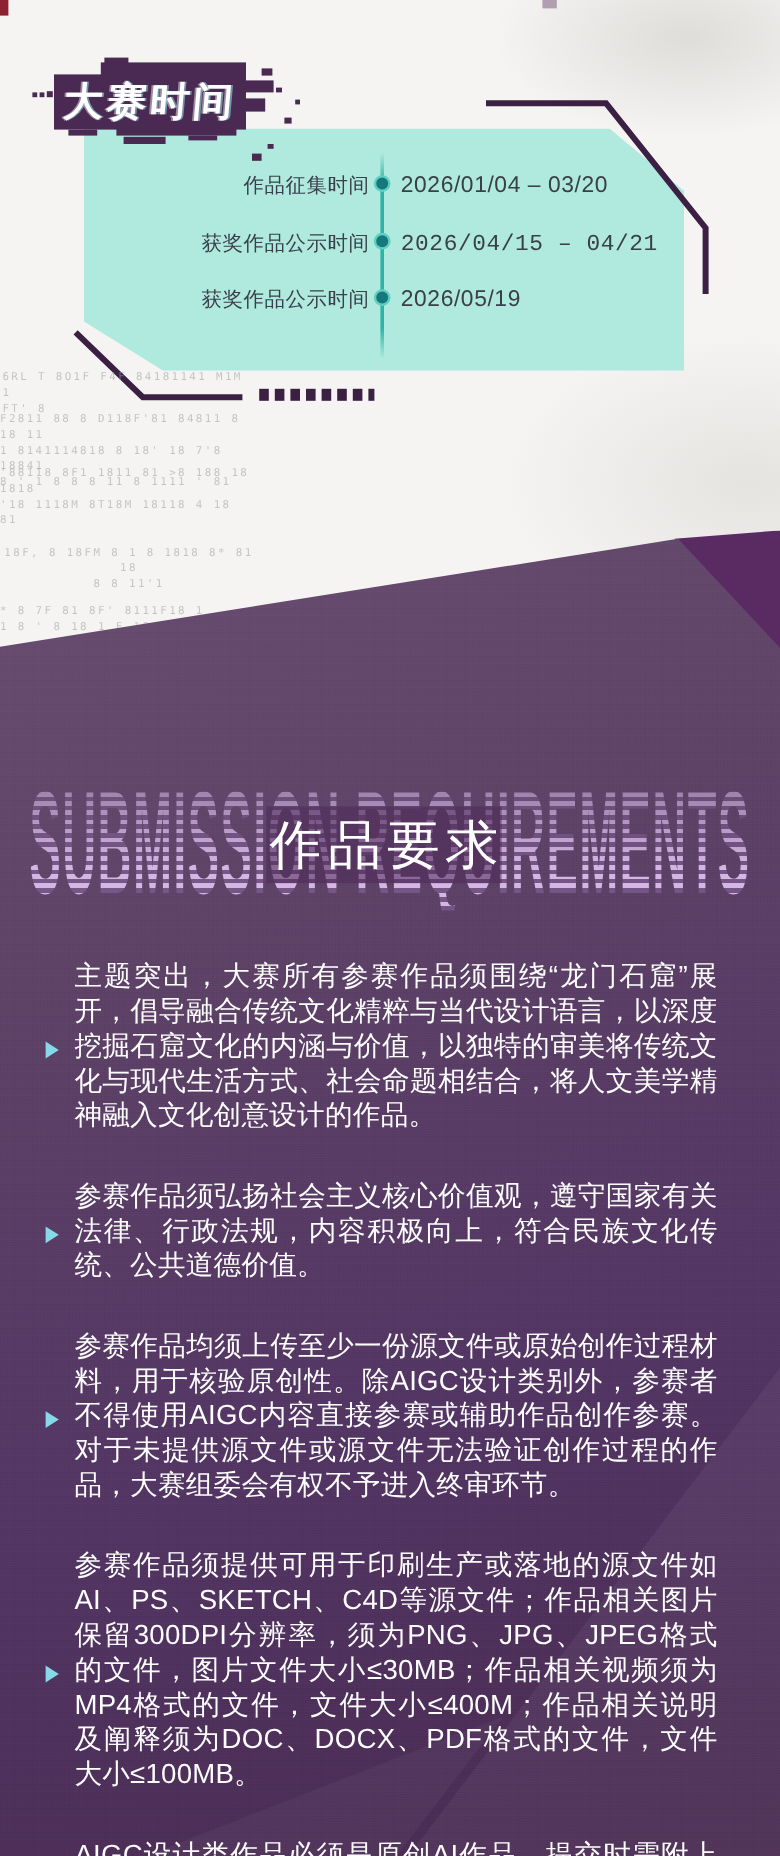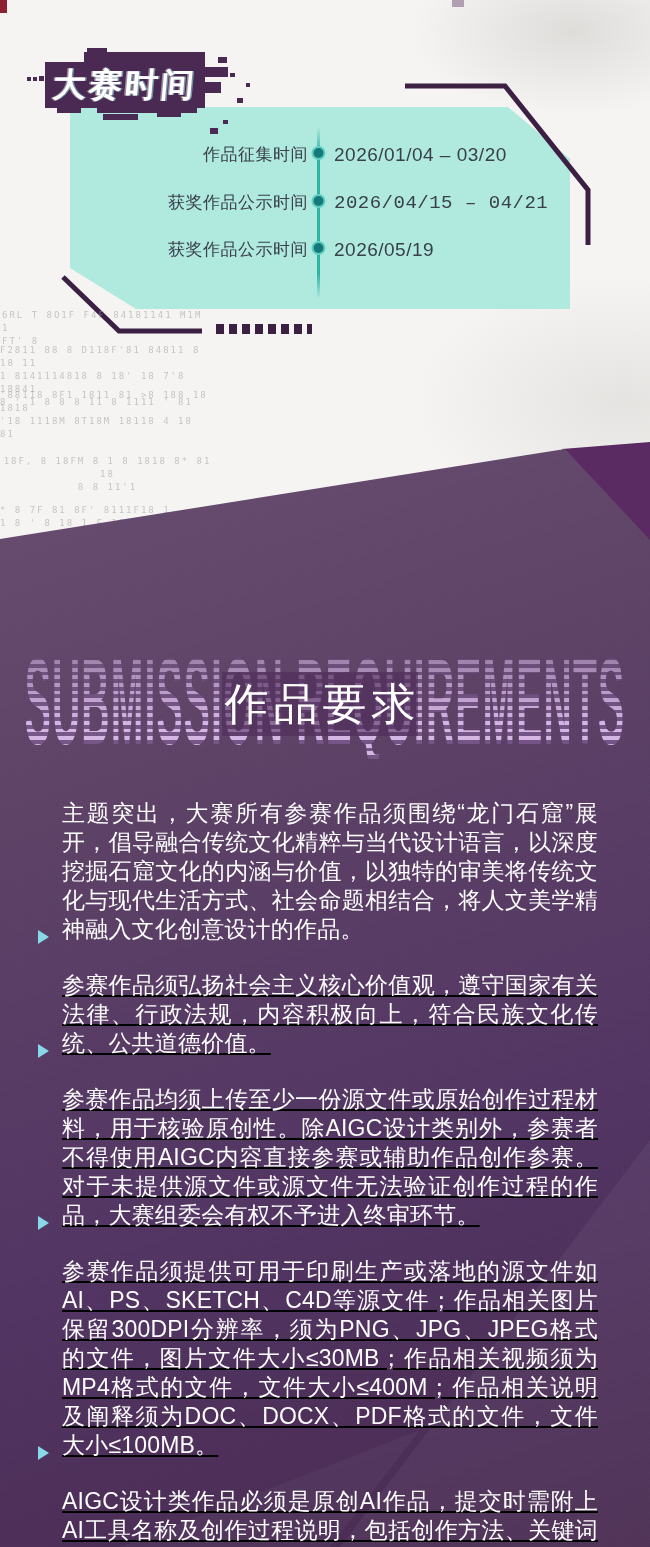--- a/index.html
+++ b/index.html
@@ -95,22 +95,22 @@
             mask-image:linear-gradient(180deg,rgba(0,0,0,.45),rgba(0,0,0,1) 70%);
   }
   .zh-box{
     position:absolute;left:222px;top:672px;width:196px;height:64px;
     background:rgba(76,41,88,.55);display:flex;align-items:center;justify-content:center;
   }
   .zh-box span{color:#fff;font-size:44px;letter-spacing:5px;padding-left:5px;white-space:nowrap;}
 
   
   .req-list{position:absolute;left:36px;top:799px;width:562px;margin:0;padding:0;list-style:none;}
-  .req-list li{display:flex;align-items:flex-end;}
-  .req-list li + li{margin-top:27px;text-decoration:underline;}
+  .req-list li{display:flex;align-items:center;}
+  .req-list li + li{margin-top:38px;}
   .tri{flex:none;width:0;height:0;margin:7px 13px 0 2px;
        border-left:11px solid #87d8e9;border-top:7px solid transparent;border-bottom:7px solid transparent;}
   .req-list p{margin:0;flex:1;color:#fdfdfd;font-size:23px;line-height:29px;
        text-align:justify;letter-spacing:.2px;}
 </style>
 </head>
 <body>
 
 <div class="page">
 

